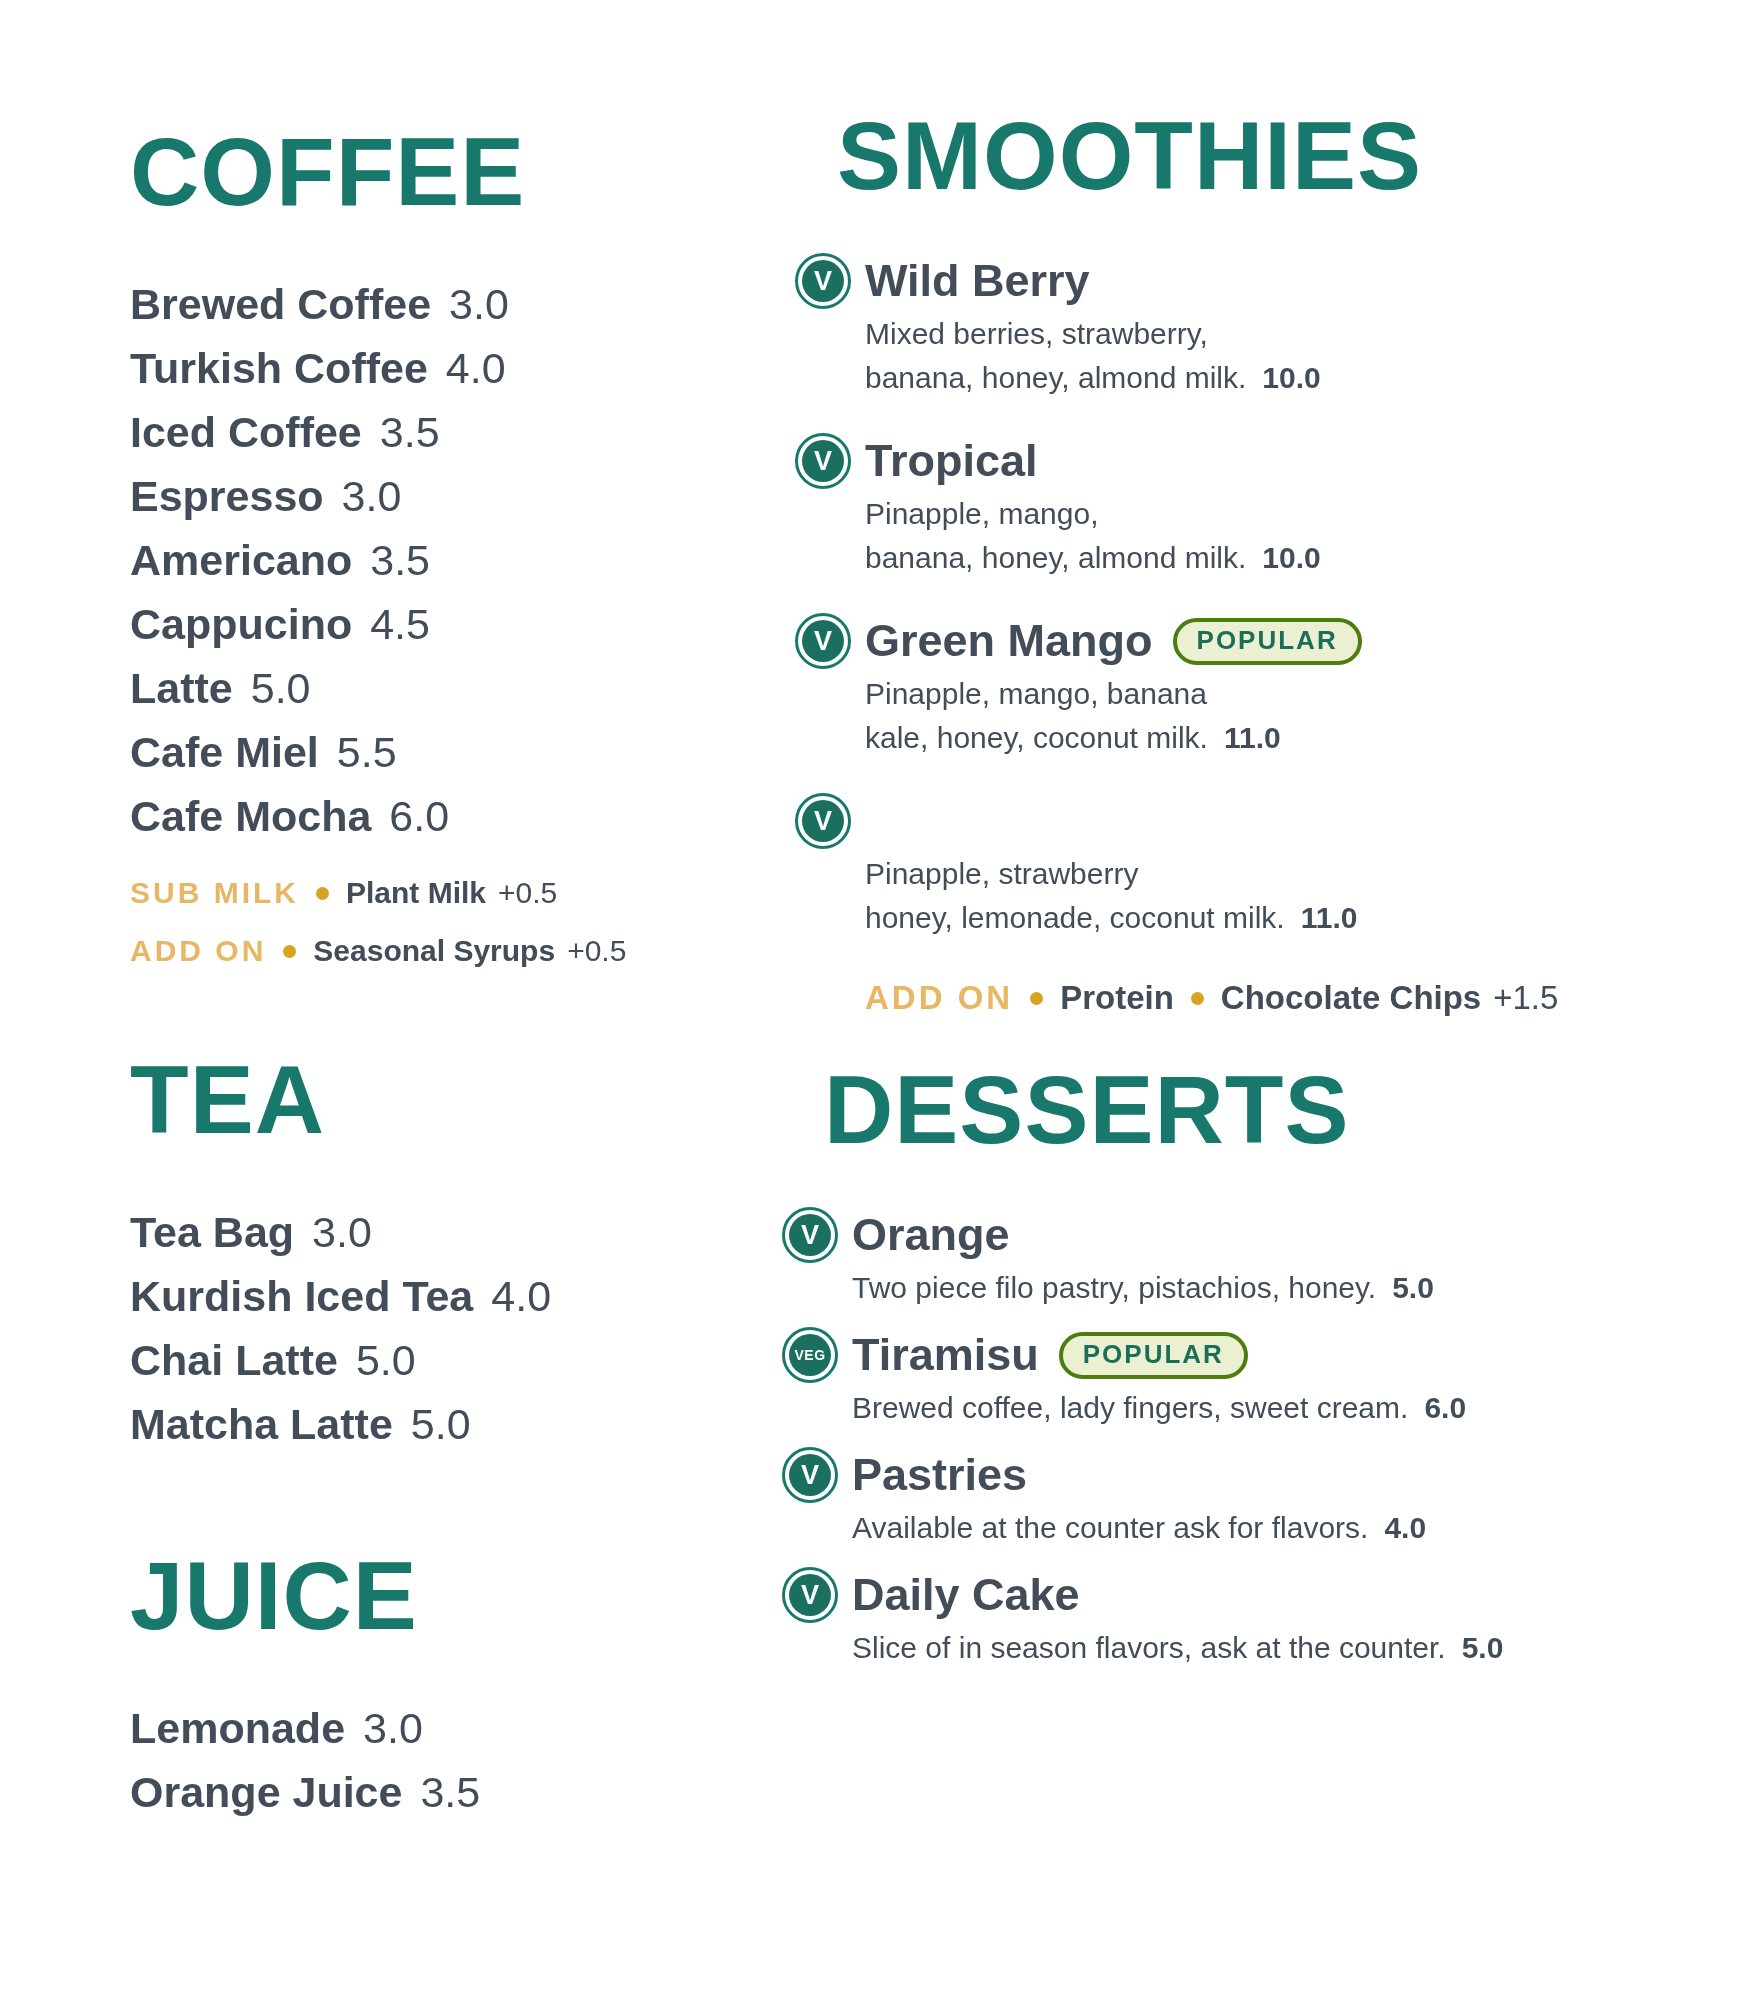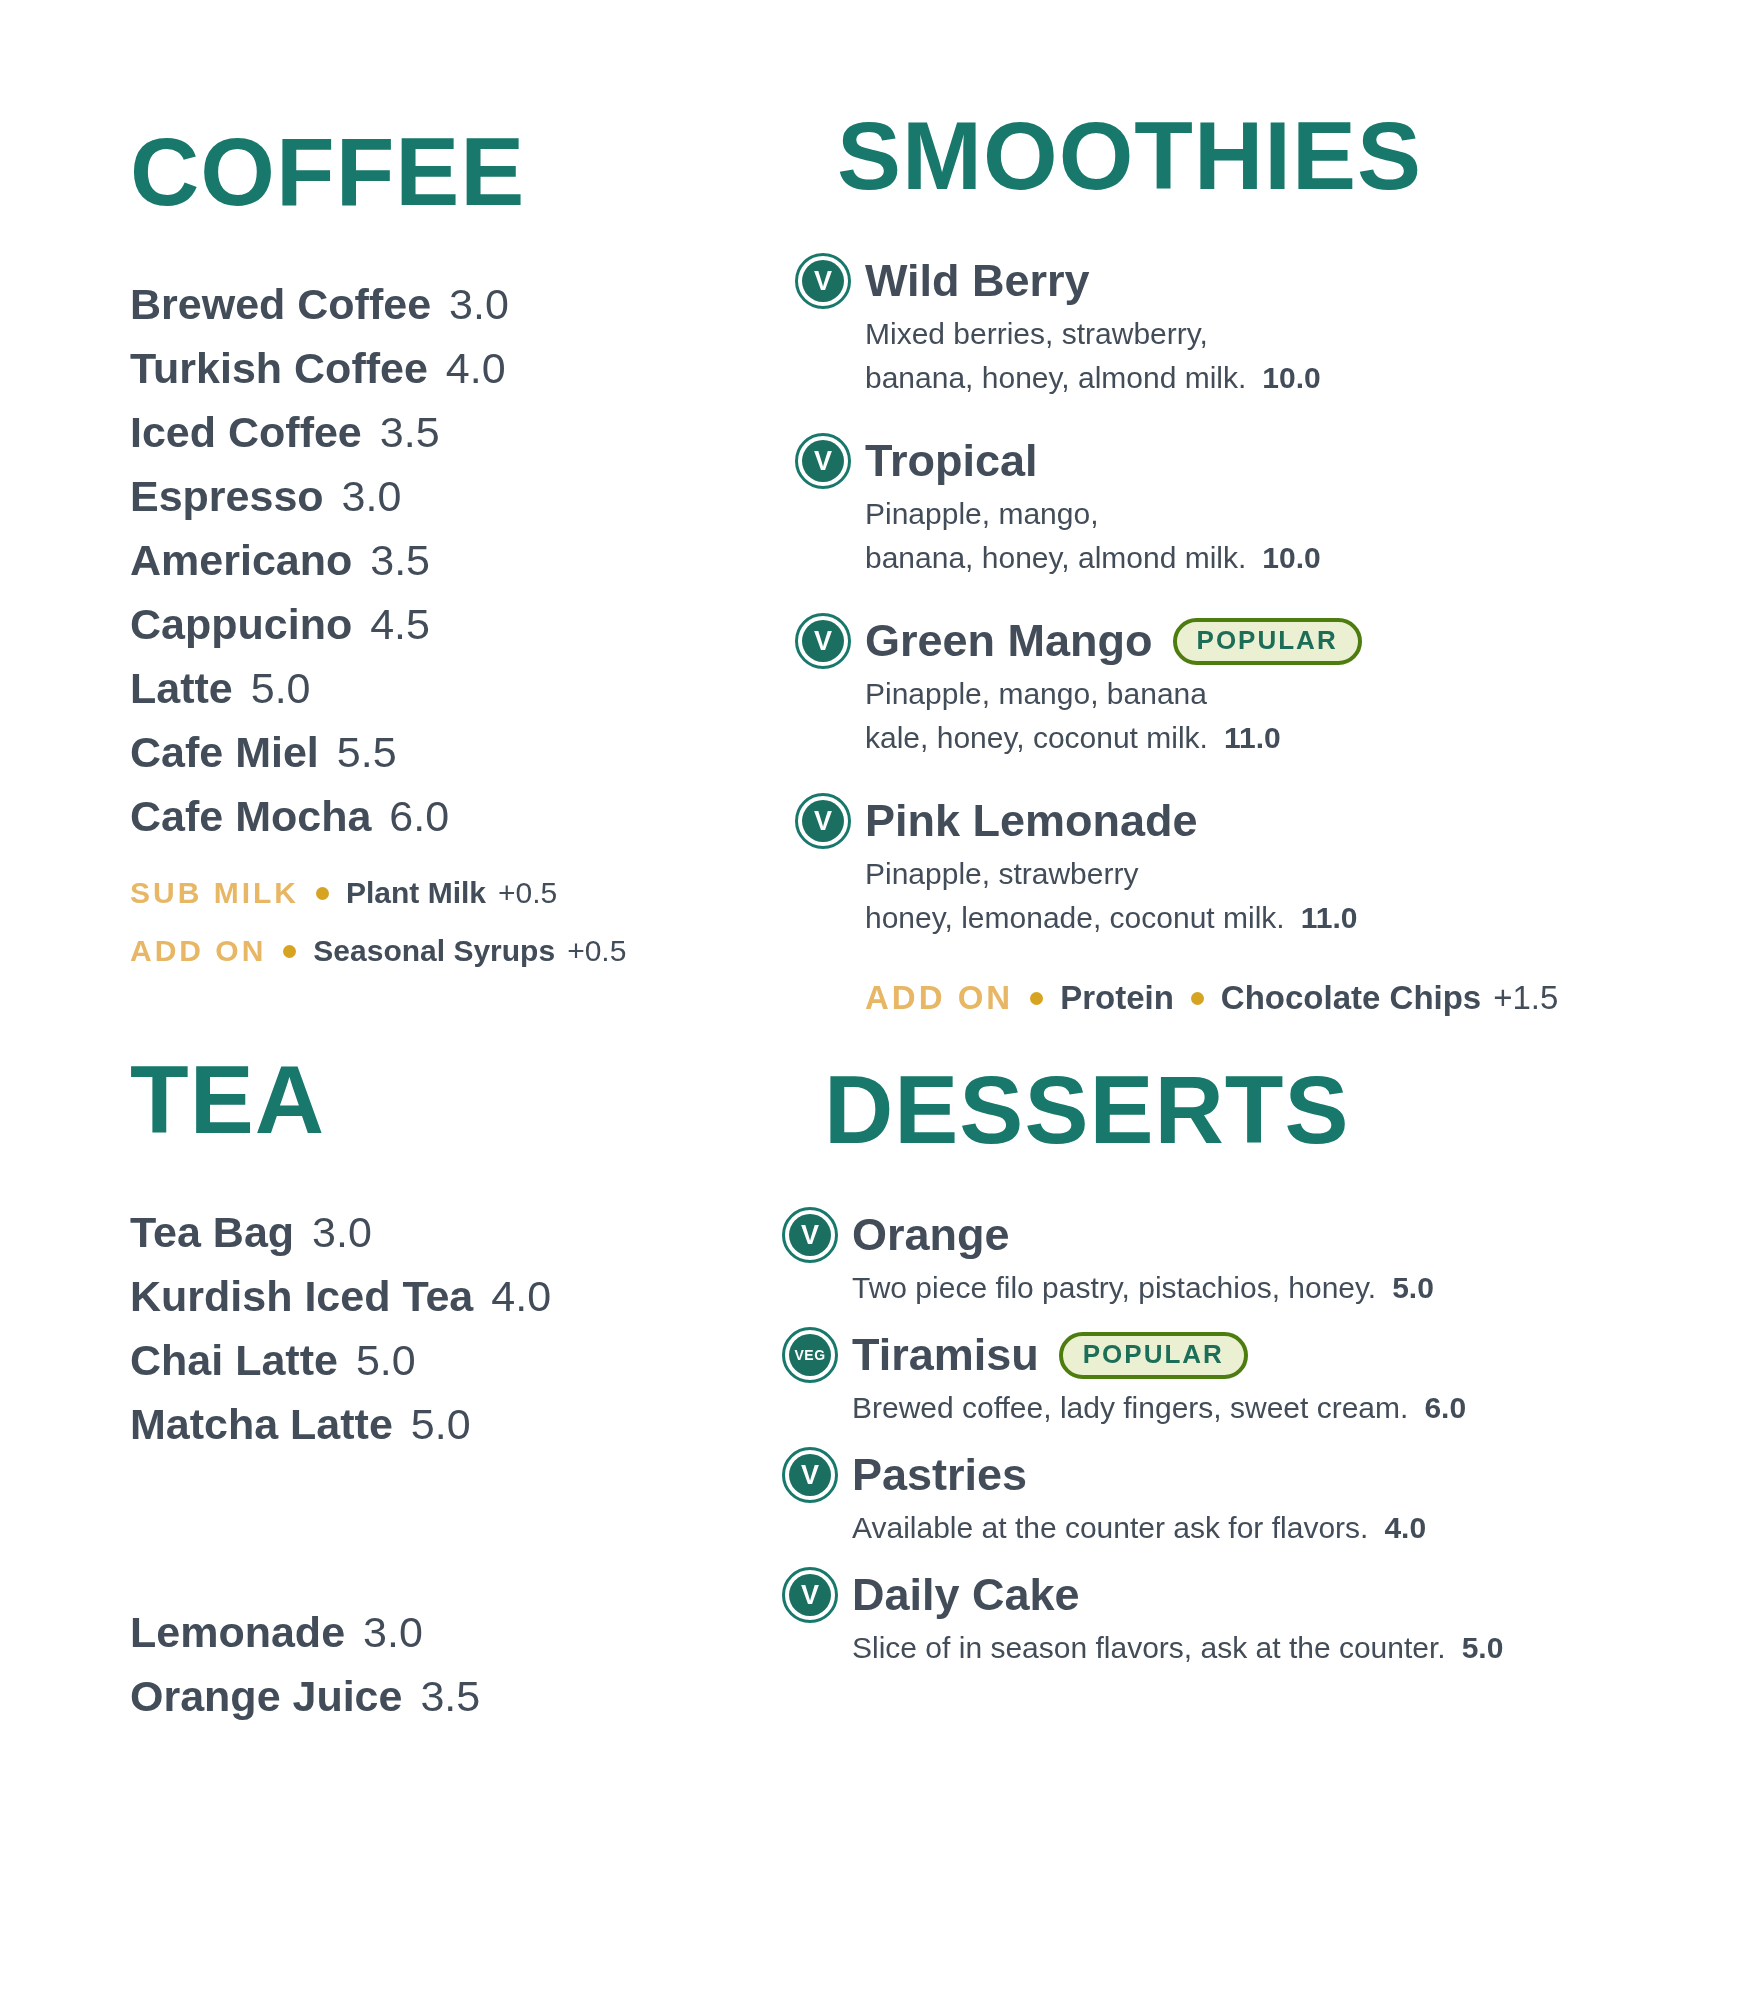--- a/index.html
+++ b/index.html
@@ -99,20 +99,21 @@
   <h1 class="heading">TEA</h1>
   <div class="menu-list">
     <div class="menu-row"><span class="item-name">Tea Bag</span><span class="item-price">3.0</span></div>
     <div class="menu-row"><span class="item-name">Kurdish Iced Tea</span><span class="item-price">4.0</span></div>
     <div class="menu-row"><span class="item-name">Chai Latte</span><span class="item-price">5.0</span></div>
     <div class="menu-row"><span class="item-name">Matcha Latte</span><span class="item-price">5.0</span></div>
   </div>
 </section>
 
 <section class="section" id="sec-juice">
+  <h1 class="heading">JUICE</h1>
   <div class="menu-list">
     <div class="menu-row"><span class="item-name">Lemonade</span><span class="item-price">3.0</span></div>
     <div class="menu-row"><span class="item-name">Orange Juice</span><span class="item-price">3.5</span></div>
   </div>
 </section>
 
 <section class="section" id="sec-smoothies">
   <h1 class="heading">SMOOTHIES</h1>
   <div class="r-items">
 
@@ -148,21 +149,20 @@
       </div>
       <div class="r-desc"><span>Pinapple, mango, banana</span></div>
       <div class="r-desc"><span>kale, honey, coconut milk.</span><span class="r-price">11.0</span></div>
     </div>
 
     <div class="r-item">
       <div class="r-head">
         <span class="v-badge">
             <span class="v-inner">V</span>
           </span>
-        <span class="r-title">Pink Lemonade</span>
       </div>
       <div class="r-desc"><span>Pinapple, strawberry</span></div>
       <div class="r-desc"><span>honey, lemonade, coconut milk.</span><span class="r-price">11.0</span></div>
     </div>
 
   </div>
   <div class="r-addon">
     <div class="note-line">
       <span class="note-label">ADD ON</span>
       <span class="dot"></span>

